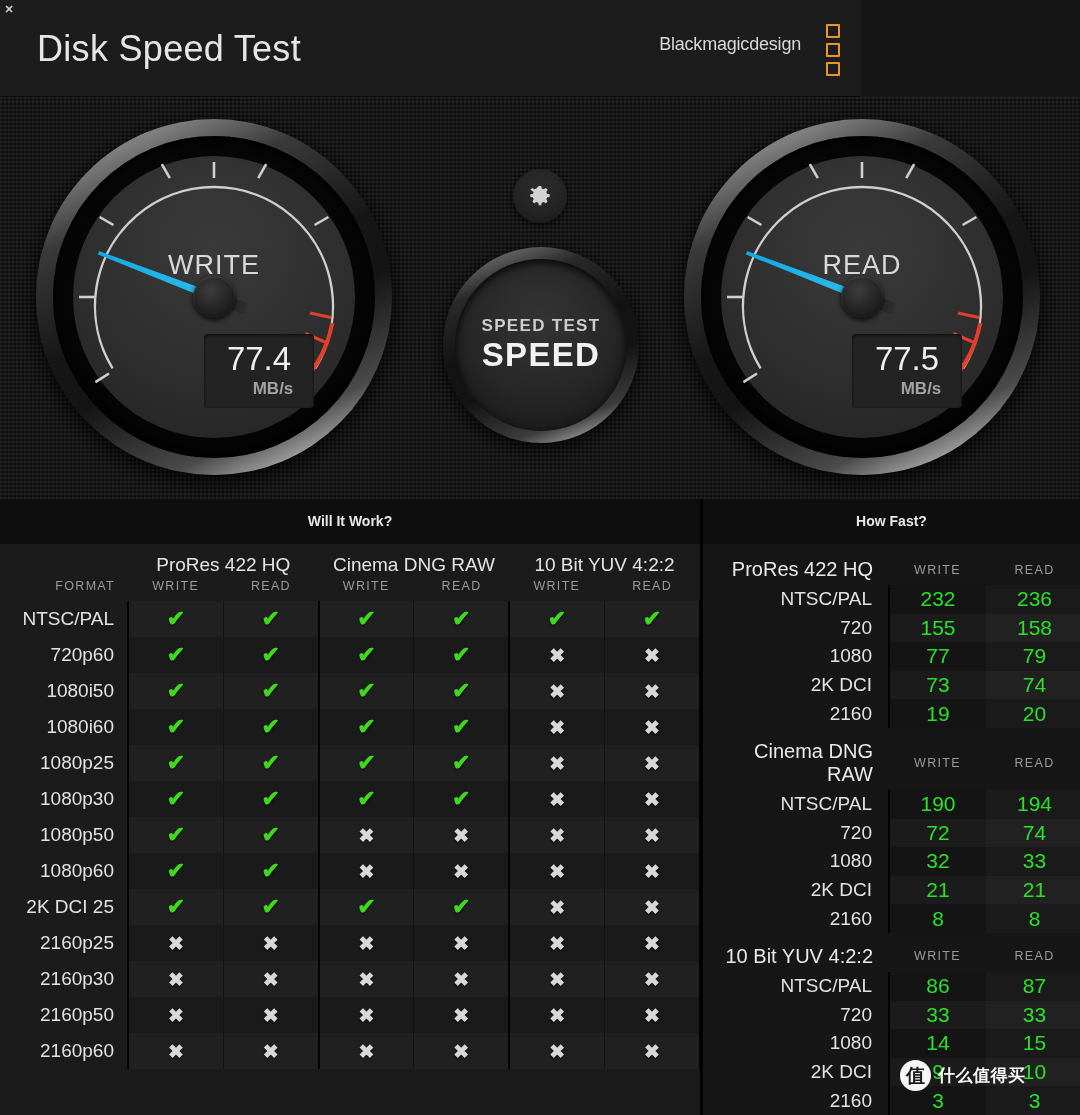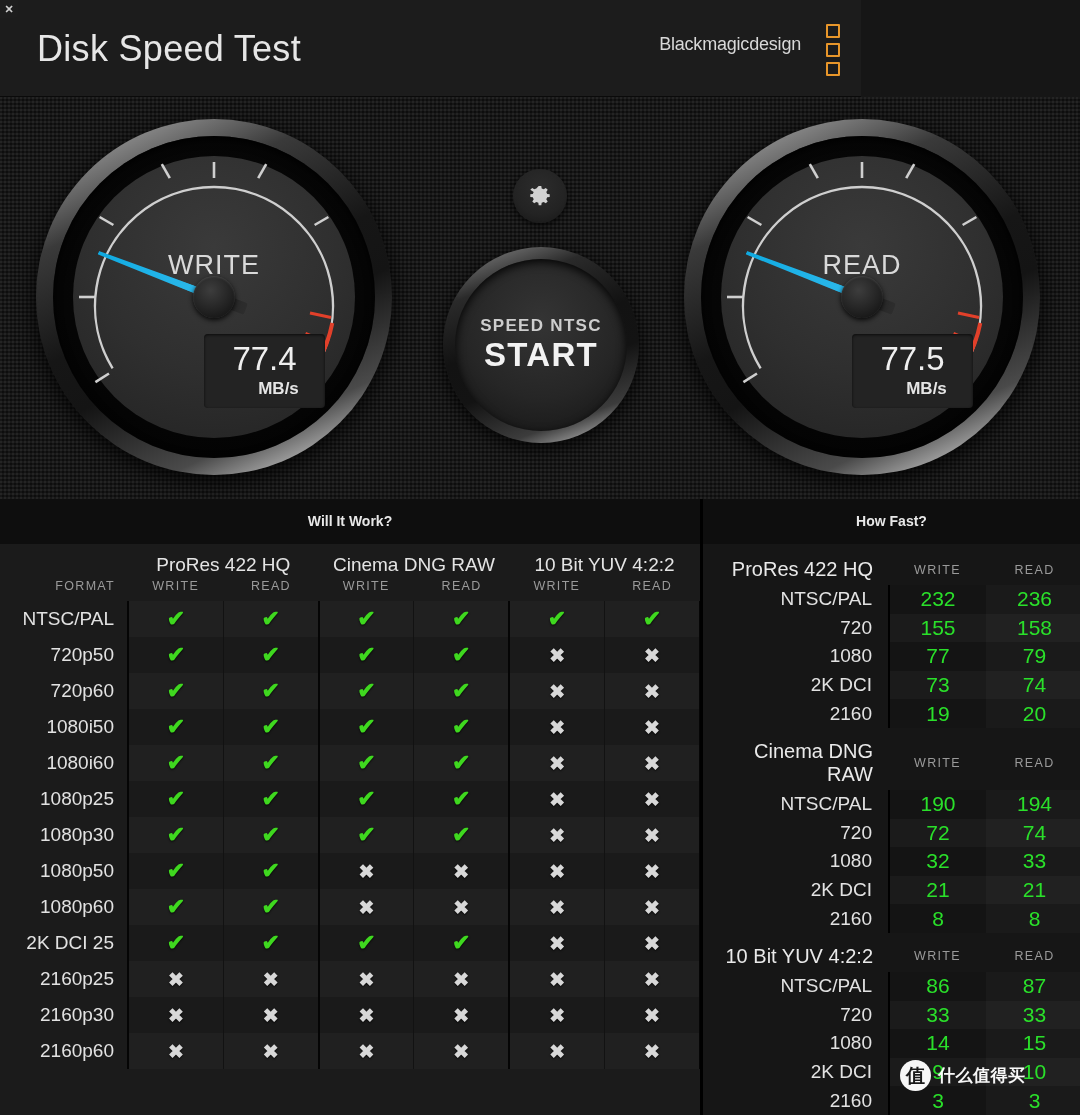--- a/index.html
+++ b/index.html
@@ -160,42 +160,42 @@
     width: 34px; height: 12px;
     transform-origin: 0 50%;
     background: linear-gradient(90deg, #222 0%, #2d2d2d 100%);
     border-radius: 2px;
   }
 
   .readout {
     position: absolute;
     left: 50%;
     top: 178px;
-    width: 121px;
+    width: 110px;
     margin-left: -10px;
     padding: 8px 0 9px;
     background: #232323;
     border-radius: 4px;
     text-align: center;
     box-shadow: inset 0 1px 3px rgba(0,0,0,0.7);
     z-index: 7;
   }
   .readout .val {
     display: block;
     font-size: 33px;
     font-weight: 400;
     color: #efefef;
     line-height: 1.05;
   }
   .readout .unit {
     display: block;
     margin-top: 2px;
     font-size: 17px;
     font-weight: bold;
-    color: #e5e5e5;
+    color: #a3a3a3;
     margin-left: 28px;
   }
 
   
   .gear-btn {
     position: absolute;
     left: 513px; top: 72px;
     width: 54px; height: 54px;
     border-radius: 50%;
     background: radial-gradient(circle at 50% 35%, #2c2c2c 0%, #232323 60%, #151515 100%);
@@ -482,22 +482,22 @@
 
     <div class="gear-btn">
       <svg width="24" height="24" viewBox="0 0 24 24">
         <path fill="#d2d2d2" d="M12 8.2a3.8 3.8 0 1 0 0 7.6 3.8 3.8 0 0 0 0-7.6zm0 5.7a1.9 1.9 0 1 1 0-3.8 1.9 1.9 0 0 1 0 3.8z"></path>
         <path fill="#d2d2d2" d="M10.7 1.9h2.6l.4 2.5 2 .9 2.1-1.4 1.9 1.9-1.4 2.1.9 2 2.5.4v2.6l-2.5.4-.9 2 1.4 2.1-1.9 1.9-2.1-1.4-2 .9-.4 2.5h-2.6l-.4-2.5-2-.9-2.1 1.4-1.9-1.9 1.4-2.1-.9-2-2.5-.4v-2.6l2.5-.4.9-2L2.3 5.8l1.9-1.9 2.1 1.4 2-.9z"></path>
       </svg>
     </div>
 
     <div class="start-btn">
       <div class="start-inner">
-        <span class="l1">SPEED NTSC</span>
-        <span class="l2">START</span>
+        <span class="l1">SPEED TEST</span>
+        <span class="l2">SPEED</span>
       </div>
     </div>
   </div>
 
   <div class="panels">
 
     <div class="panel-left">
       <div class="panel-title">Will It Work?</div>
       <table class="wiw">
         <colgroup>
@@ -530,29 +530,20 @@
             <tr>
               <td class="fmt-c">NTSC/PAL</td>
               <td class="cell"><span class="mark-ok">✔</span></td>
               <td class="cell grp-end"><span class="mark-ok">✔</span></td>
               <td class="cell"><span class="mark-ok">✔</span></td>
               <td class="cell grp-end"><span class="mark-ok">✔</span></td>
               <td class="cell"><span class="mark-ok">✔</span></td>
               <td class="cell grp-end"><span class="mark-ok">✔</span></td>
             </tr>
             <tr>
-              <td class="fmt-c">720p50</td>
-              <td class="cell"><span class="mark-ok">✔</span></td>
-              <td class="cell grp-end"><span class="mark-ok">✔</span></td>
-              <td class="cell"><span class="mark-ok">✔</span></td>
-              <td class="cell grp-end"><span class="mark-ok">✔</span></td>
-              <td class="cell"><span class="mark-no">✖</span></td>
-              <td class="cell grp-end"><span class="mark-no">✖</span></td>
-            </tr>
-            <tr>
               <td class="fmt-c">720p60</td>
               <td class="cell"><span class="mark-ok">✔</span></td>
               <td class="cell grp-end"><span class="mark-ok">✔</span></td>
               <td class="cell"><span class="mark-ok">✔</span></td>
               <td class="cell grp-end"><span class="mark-ok">✔</span></td>
               <td class="cell"><span class="mark-no">✖</span></td>
               <td class="cell grp-end"><span class="mark-no">✖</span></td>
             </tr>
             <tr>
               <td class="fmt-c">1080i50</td>
@@ -621,20 +612,29 @@
               <td class="fmt-c">2160p25</td>
               <td class="cell"><span class="mark-no">✖</span></td>
               <td class="cell grp-end"><span class="mark-no">✖</span></td>
               <td class="cell"><span class="mark-no">✖</span></td>
               <td class="cell grp-end"><span class="mark-no">✖</span></td>
               <td class="cell"><span class="mark-no">✖</span></td>
               <td class="cell grp-end"><span class="mark-no">✖</span></td>
             </tr>
             <tr>
               <td class="fmt-c">2160p30</td>
+              <td class="cell"><span class="mark-no">✖</span></td>
+              <td class="cell grp-end"><span class="mark-no">✖</span></td>
+              <td class="cell"><span class="mark-no">✖</span></td>
+              <td class="cell grp-end"><span class="mark-no">✖</span></td>
+              <td class="cell"><span class="mark-no">✖</span></td>
+              <td class="cell grp-end"><span class="mark-no">✖</span></td>
+            </tr>
+            <tr>
+              <td class="fmt-c">2160p50</td>
               <td class="cell"><span class="mark-no">✖</span></td>
               <td class="cell grp-end"><span class="mark-no">✖</span></td>
               <td class="cell"><span class="mark-no">✖</span></td>
               <td class="cell grp-end"><span class="mark-no">✖</span></td>
               <td class="cell"><span class="mark-no">✖</span></td>
               <td class="cell grp-end"><span class="mark-no">✖</span></td>
             </tr>
             <tr>
               <td class="fmt-c">2160p60</td>
               <td class="cell"><span class="mark-no">✖</span></td>

